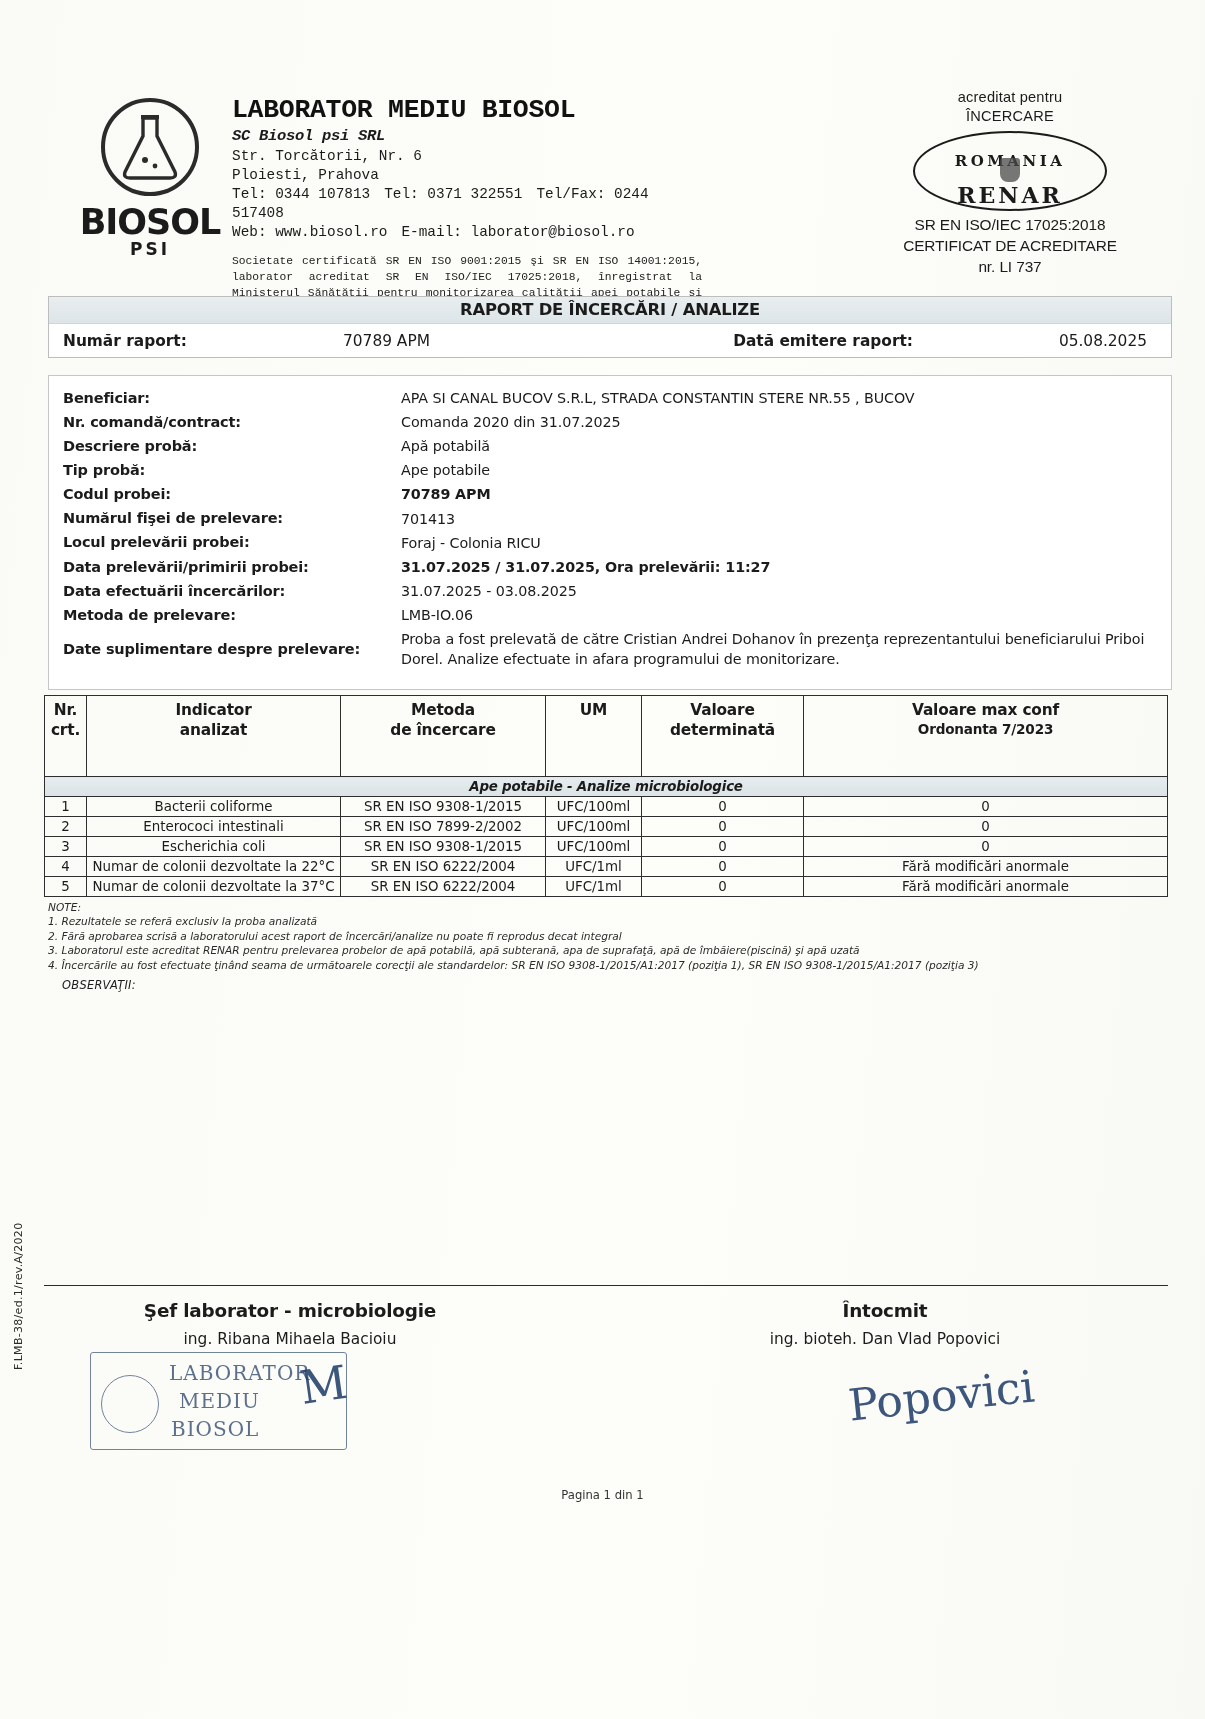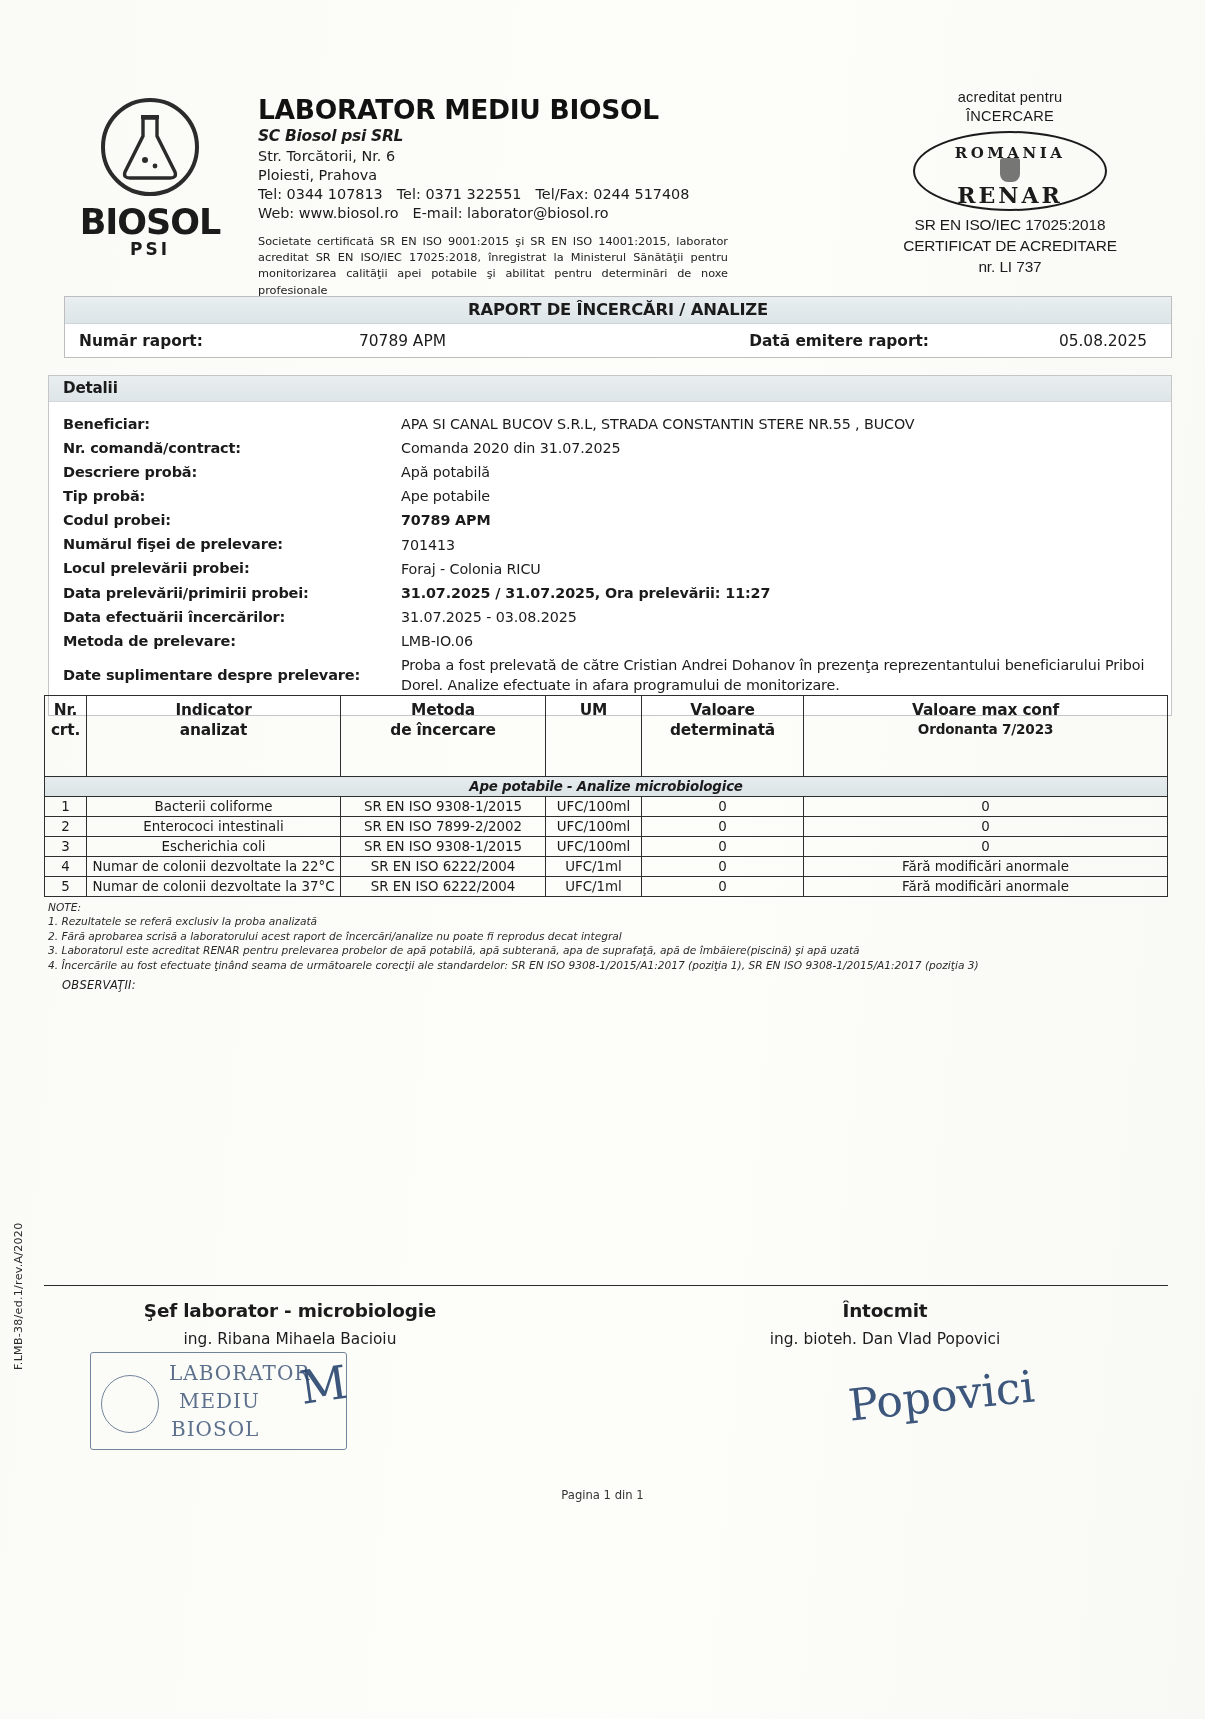--- a/index.html
+++ b/index.html
@@ -57,23 +57,24 @@
   .logo-sub {
     font-weight: bold;
     font-size: 17px;
     letter-spacing: 3px;
     color: #1b1b1b;
     margin-top: -3px;
   }
 
   .company {
     position: absolute;
-    left: 198px;
+    left: 172px;
     top: 8px;
     width: 470px;
+    font-family: Liberation Mono, monospace;
   }
   .company h1 {
     margin: 0;
     font-size: 26.5px;
     font-weight: bold;
     letter-spacing: -0.3px;
     line-height: 1.08;
     color: #111;
   }
   .company .legal {
@@ -113,21 +114,21 @@
   .renar-oval {
     width: 190px;
     height: 76px;
     margin: 6px auto 4px auto;
     border: 2.2px solid #1b1b1b;
     border-radius: 50%;
     position: relative;
   }
   .renar-oval .ro {
     position: absolute;
-    top: 11px; left: 0; right: 0;
+    top: 19px; left: 0; right: 0;
     font-family: "DejaVu Serif", serif;
     font-weight: bold;
     font-size: 15px;
     letter-spacing: 3.5px;
   }
   .renar-oval .crest {
     position: absolute;
     top: 25px; left: 50%;
     transform: translateX(-50%);
     width: 20px; height: 24px;
@@ -146,21 +147,21 @@
   .renar .bot-line {
     font-family: "Liberation Sans", sans-serif;
     font-size: 15.4px;
     line-height: 1.34;
     letter-spacing: -0.1px;
   }
 
   
   .titlebar {
     position: absolute;
-    left: 64px;
+    left: 48px;
     right: 33px;
     top: 296px;
     height: 62px;
     border: 1px solid #bdbdbd;
     background: #fff;
     box-sizing: border-box;
   }
   .titlebar .band {
     height: 26px;
     background: linear-gradient(180deg,#e9eef0 0%, #dde5e8 100%);
@@ -455,23 +456,20 @@
     </div>
     <div class="row">
       <div class="tb-c1 lbl">Număr raport:</div>
       <div class="tb-c2">70789 APM</div>
       <div class="tb-c3 lbl">Dată emitere raport:</div>
       <div class="tb-c4">05.08.2025</div>
     </div>
   </div>
 
   <div class="details">
-    <div class="band">
-      <span>Detalii</span>
-    </div>
     <div class="body" id="details-body">
         <div class="drow">
           <div class="dlabel">Beneficiar:</div>
           <div class="dvalue">APA SI CANAL BUCOV S.R.L, STRADA CONSTANTIN STERE NR.55 , BUCOV</div>
         </div>
         <div class="drow">
           <div class="dlabel">Nr. comandă/contract:</div>
           <div class="dvalue">Comanda 2020 din 31.07.2025</div>
         </div>
         <div class="drow">

